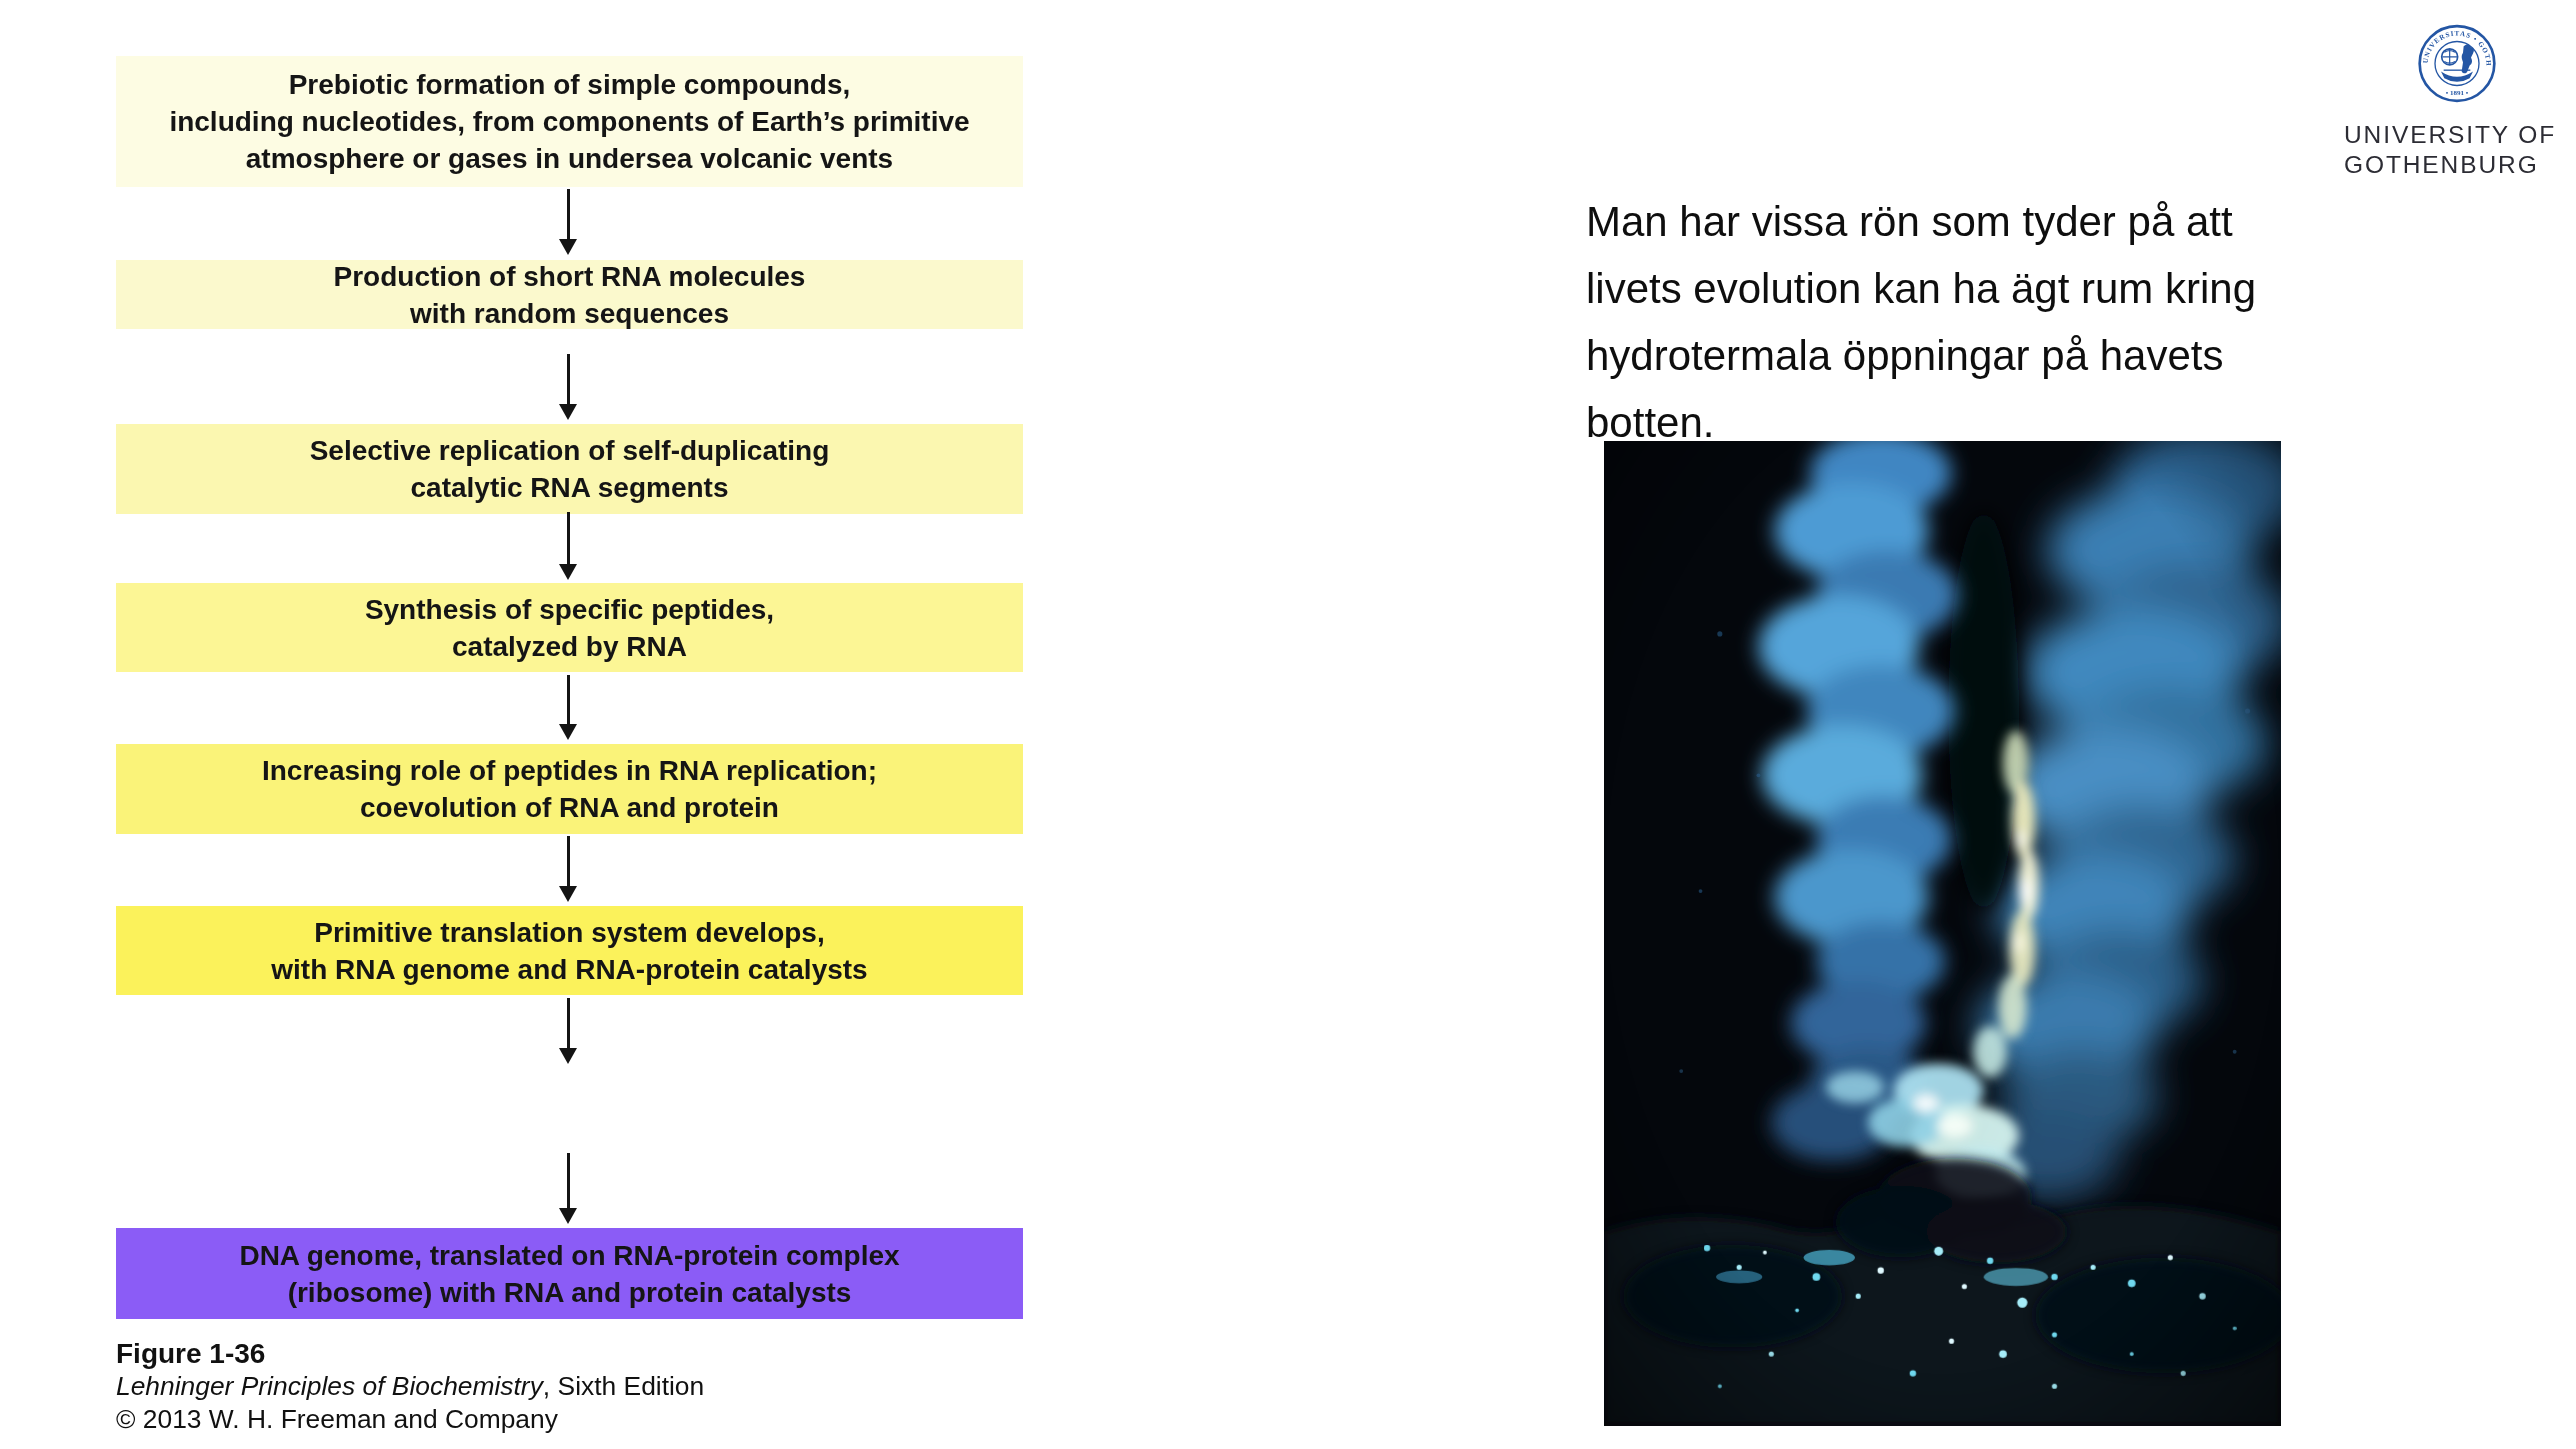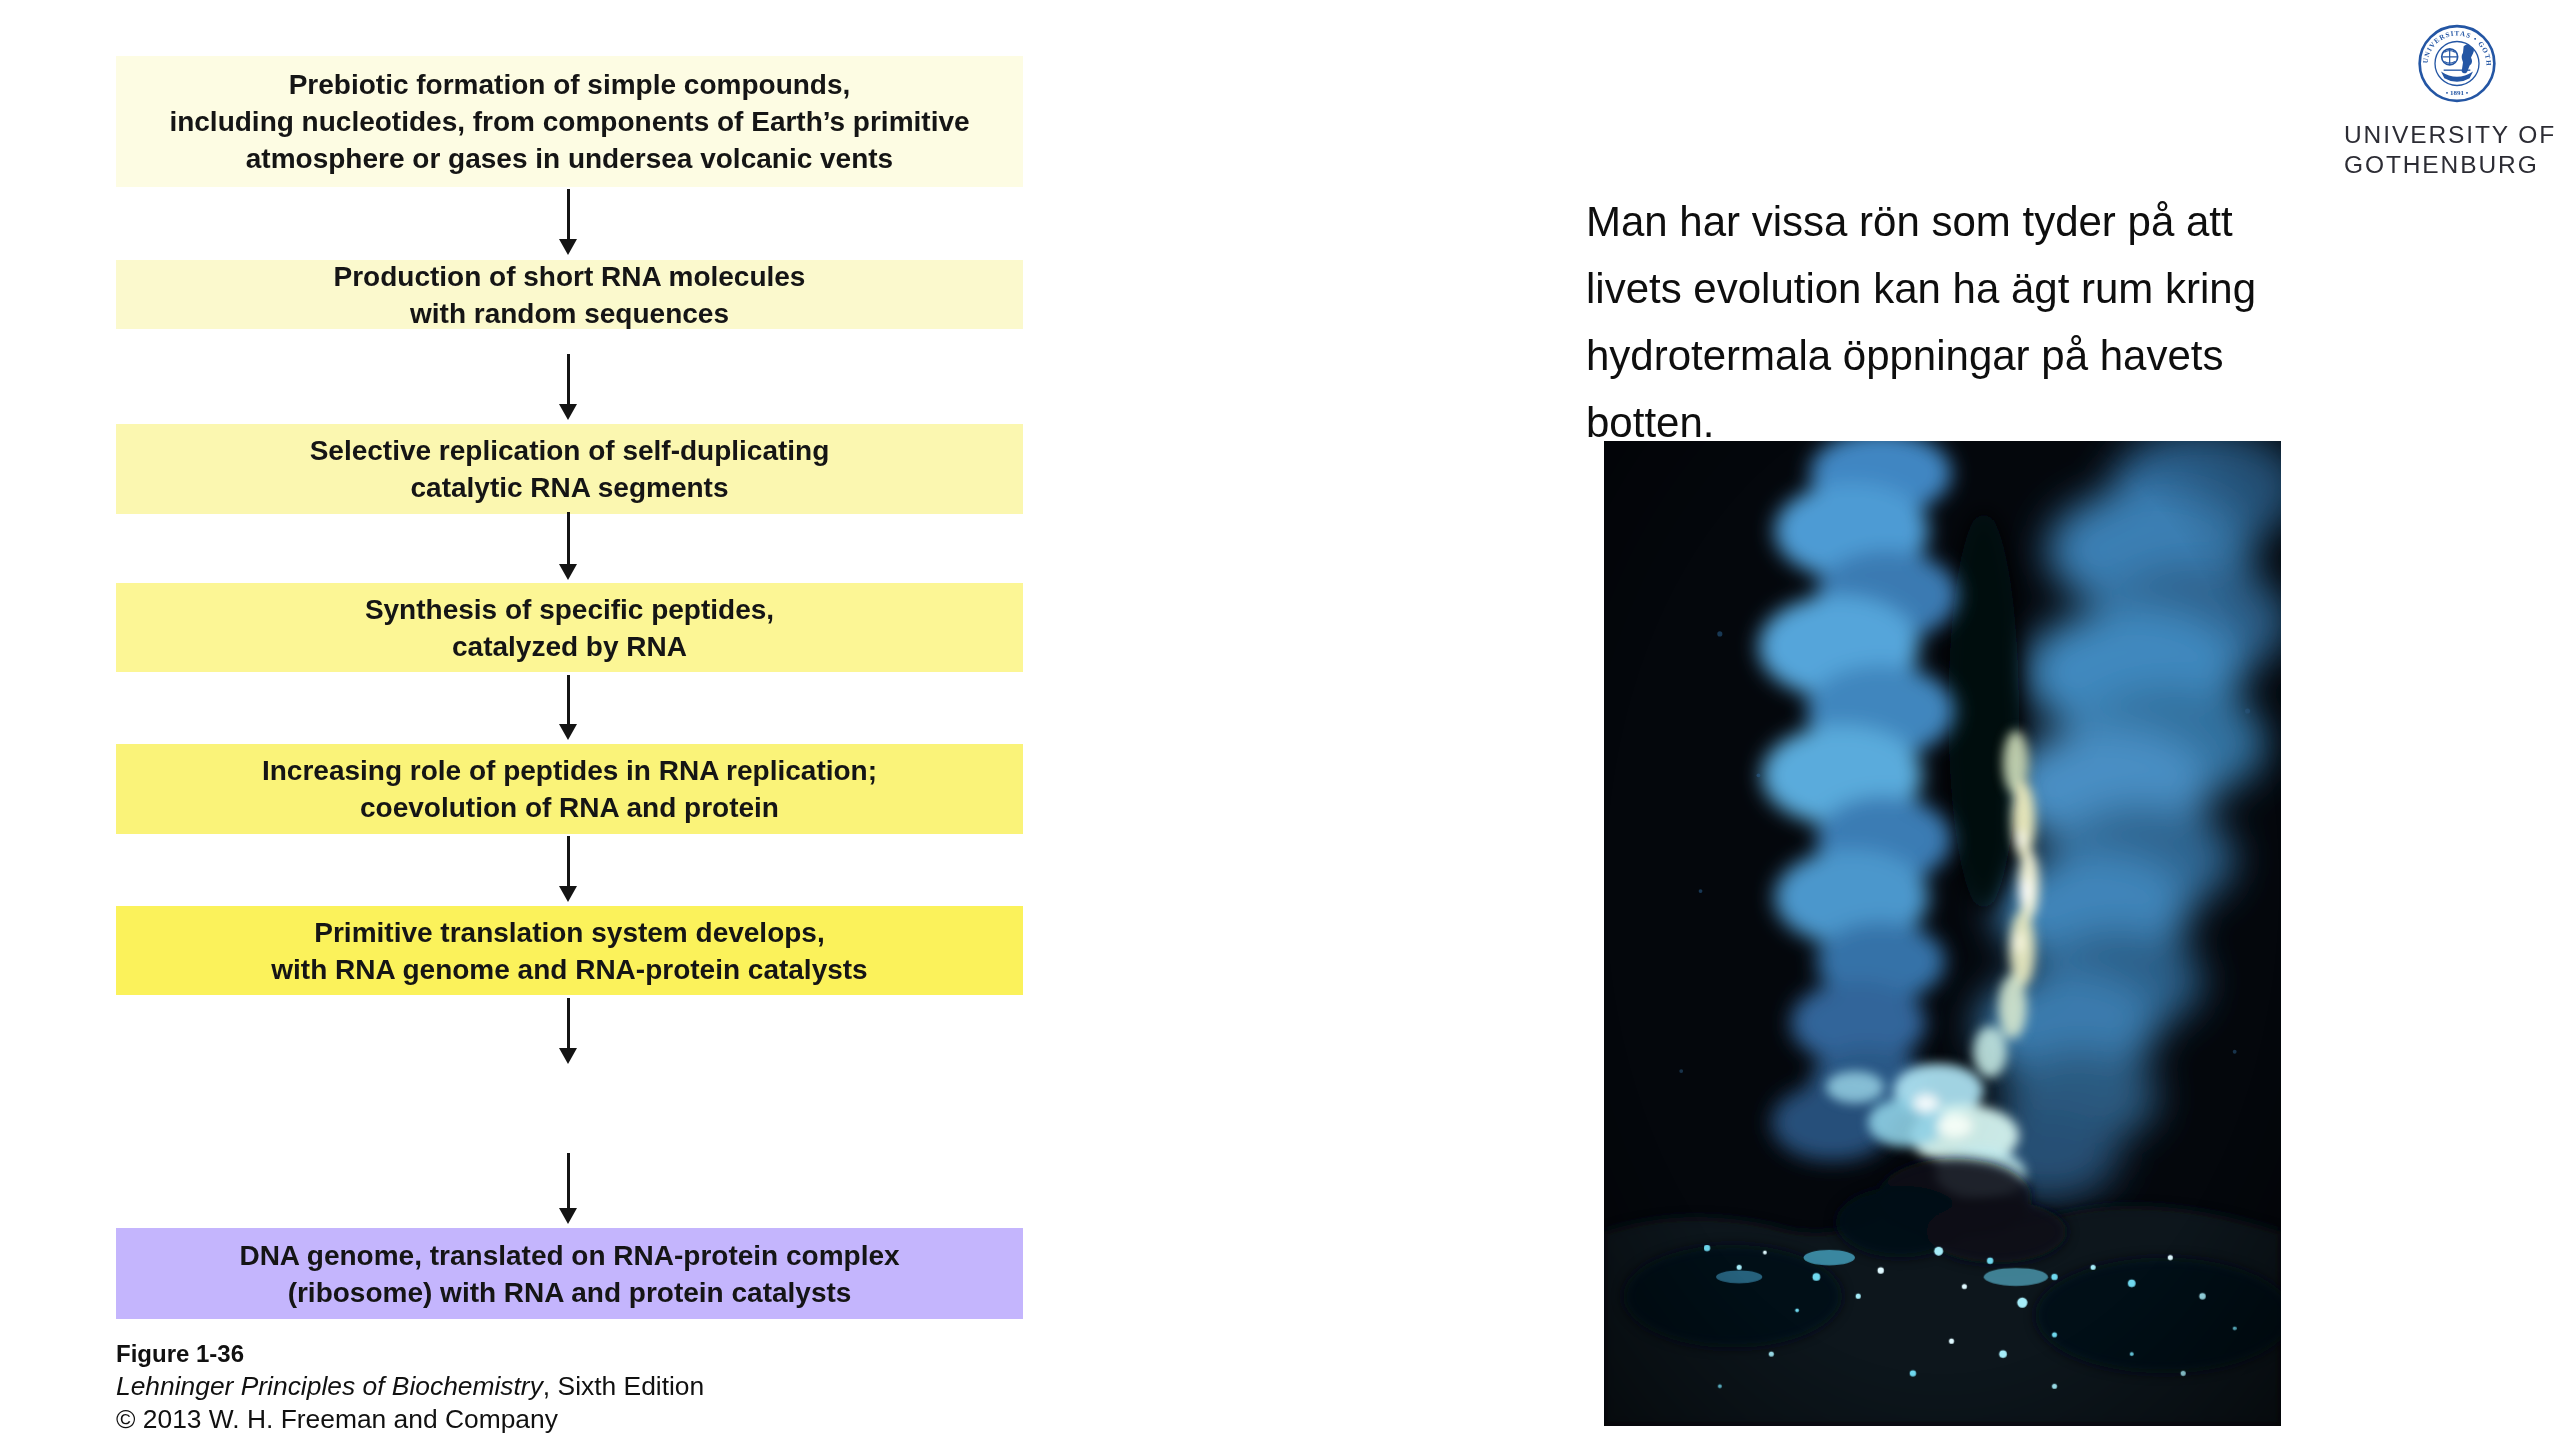--- a/index.html
+++ b/index.html
@@ -25,21 +25,21 @@
                 border-top:16.7px solid #141414;}
   .a0{top:189px;height:50px;}
   .a1{top:354px;height:50px;}
   .a2{top:512px;height:52px;}
   .a3{top:675px;height:49px;}
   .a4{top:836px;height:50px;}
   .a5{top:998px;height:50px;}
   .a6{top:1153px;height:55px;}
 
   .caption{position:absolute;left:116px;top:1338px;color:#111;}
-  .cap-figure{font-weight:bold;font-size:24px;line-height:32px;}
+  .cap-figure{font-weight:bold;font-size:28px;line-height:32px;}
   .cap-book{font-size:26.4px;line-height:33px;}
   .cap-book .italic{font-style:italic;}
   .cap-copy{font-size:26.4px;line-height:33px;}
 
   
   .main-text{position:absolute;left:1586px;top:188px;width:857px;font-size:42px;line-height:67px;
              color:#0e0e0e;white-space:pre-line;}
 
   .vent-photo{position:absolute;left:1604px;top:441px;width:677px;height:985px;display:block;}
 
@@ -60,21 +60,21 @@
   <div class="flow-box b1" style="background: rgb(251, 249, 205);">Production of short RNA molecules
 with random sequences</div>
   <div class="flow-box b2" style="background: rgb(251, 247, 176);">Selective replication of self-duplicating
 catalytic RNA segments</div>
   <div class="flow-box b3" style="background: rgb(252, 246, 149);">Synthesis of specific peptides,
 catalyzed by RNA</div>
   <div class="flow-box b4" style="background: rgb(250, 243, 121);">Increasing role of peptides in RNA replication;
 coevolution of RNA and protein</div>
   <div class="flow-box b5" style="background: rgb(251, 242, 91);">Primitive translation system develops,
 with RNA genome and RNA-protein catalysts</div>
-  <div class="flow-box b7" style="background: #c4b5fd;">DNA genome, translated on RNA-protein complex
+  <div class="flow-box b7" style="background: #8b5cf6;">DNA genome, translated on RNA-protein complex
 (ribosome) with RNA and protein catalysts</div>
 
   <div class="arrow a0"></div>
   <div class="arrow a1"></div>
   <div class="arrow a2"></div>
   <div class="arrow a3"></div>
   <div class="arrow a4"></div>
   <div class="arrow a5"></div>
   <div class="arrow a6"></div>
 

